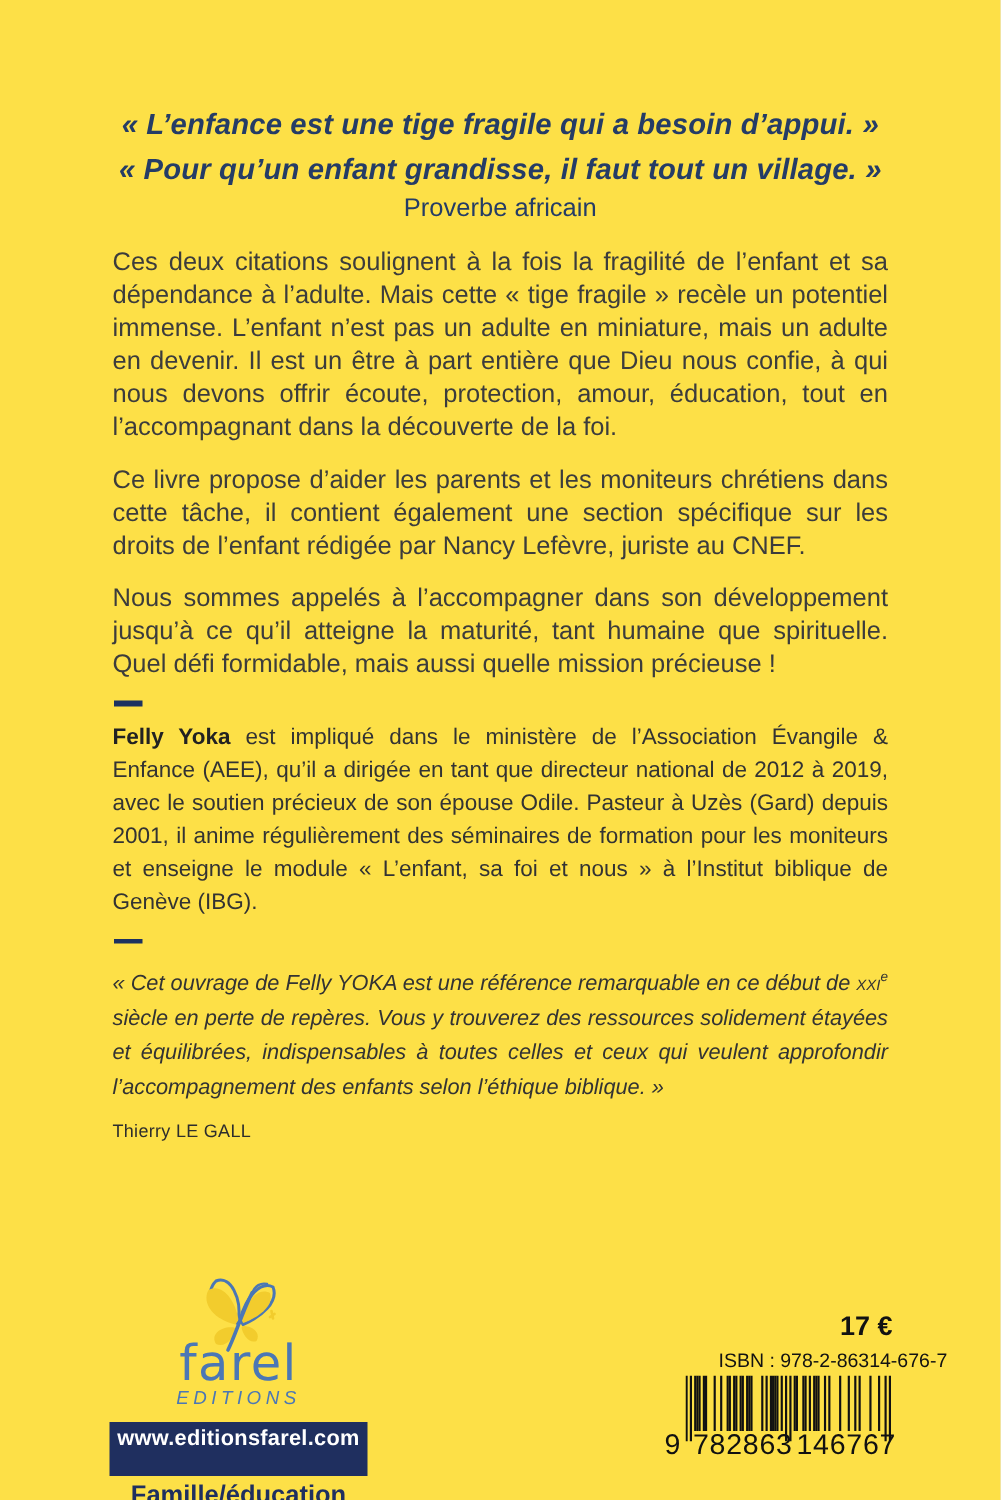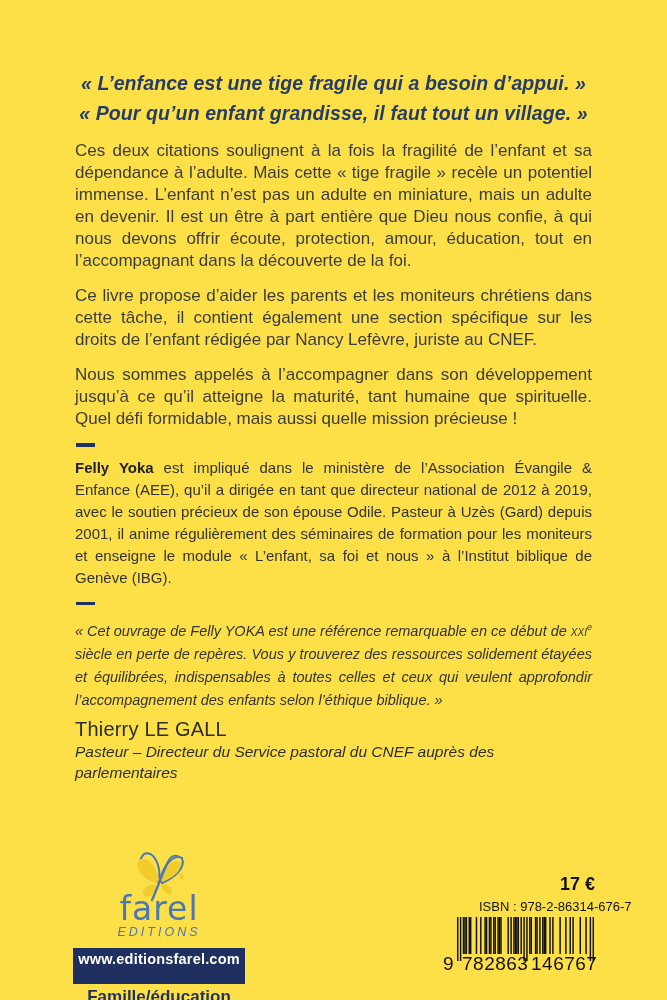--- a/index.html
+++ b/index.html
@@ -65,21 +65,21 @@
     font-size:14.5px;
     font-style:italic;
     line-height:23px;
     color:#333333;
     text-align:justify;
   }
   .testimonial .sc{font-variant:small-caps;}
   .testimonial sup{font-size:9px;}
   .t-name{
     margin:7px 0 0 0;
-    font-size:20px;
+    font-size:12px;
     color:#2d2d2d;
     line-height:21px;
     letter-spacing:.2px;
   }
   .t-role{
     margin:1px 0 0 0;
     font-size:15.5px;
     font-style:italic;
     color:#2d2d2d;
     line-height:21px;
@@ -164,37 +164,37 @@
 </style>
 </head>
 <body>
 
 <div class="page">
   <div class="content">
 
     <p class="quote">« L’enfance est une tige fragile qui a besoin d’appui. »</p>
 
     <p class="quote second">« Pour qu’un enfant grandisse, il faut tout un village. »</p>
+    <p class="quote-attr">Proverbe africain</p>
 
     <div class="paras">
       <p class="para">Ces deux citations soulignent à la fois la fragilité de l’enfant et sa dépendance à l’adulte. Mais cette « tige fragile » recèle un potentiel immense. L’enfant n’est pas un adulte en miniature, mais un adulte en devenir. Il est un être à part entière que Dieu nous confie, à qui nous devons offrir écoute, protection, amour, éducation, tout en l’accompagnant dans la découverte de la foi.</p>
       <p class="para">Ce livre propose d’aider les parents et les moniteurs chrétiens dans cette tâche, il contient également une section spécifique sur les droits de l’enfant rédigée par Nancy Lefèvre, juriste au CNEF.</p>
       <p class="para">Nous sommes appelés à l’accompagner dans son dévelop­pement jusqu’à ce qu’il atteigne la maturité, tant humaine que spirituelle. Quel défi formidable, mais aussi quelle mission précieuse !</p>
     </div>
 
     <div class="divider"></div>
 
     <p class="bio"><span class="bio-name">Felly Yoka</span><span> est impliqué dans le ministère de l’Association Évangile &amp; Enfance (AEE), qu’il a dirigée en tant que directeur national de 2012 à 2019, avec le soutien précieux de son épouse Odile. Pasteur à Uzès (Gard) depuis 2001, il anime régulièrement des séminaires de formation pour les moniteurs et enseigne le module « L’enfant, sa foi et nous » à l’Institut biblique de Genève (IBG).</span></p>
 
     <div class="divider second"></div>
 
     <p class="testimonial"><span>« Cet ouvrage de Felly YOKA est une référence remarquable en ce début de </span><span class="sc">xxi</span><sup>e</sup><span> siècle en perte de repères. Vous y trouverez des ressources solidement étayées et équilibrées, indispensables à toutes celles et ceux qui veulent approfondir l’accom­pagnement des enfants selon l’éthique biblique. »</span></p>
 
     <p class="t-name">Thierry LE GALL</p>
-    <p class="t-role">Pasteur – Directeur du Service pastoral du CNEF auprès des parlementaires</p>
   </div>
 
   <div class="publisher">
     <svg class="butterfly" width="62" height="56" viewBox="0 0 62 56" aria-hidden="true">
 
       <path d="M30 32 C14 26 8 12 16 4 C26 0 33 16 31 30 Z" fill="none" stroke="#4b77b5" stroke-width="2"></path>
       <path d="M32 30 C36 14 46 4 54 8 C58 18 46 28 34 33 Z" fill="none" stroke="#4b77b5" stroke-width="2"></path>
 
       <path d="M29 33 C15 30 6 19 11 10 C20 5 29 17 31 30 Z" fill="#f2cc2d"></path>
       <path d="M33 29 C36 16 45 8 52 12 C55 20 45 28 34 32 Z" fill="#f2cc2d"></path>

